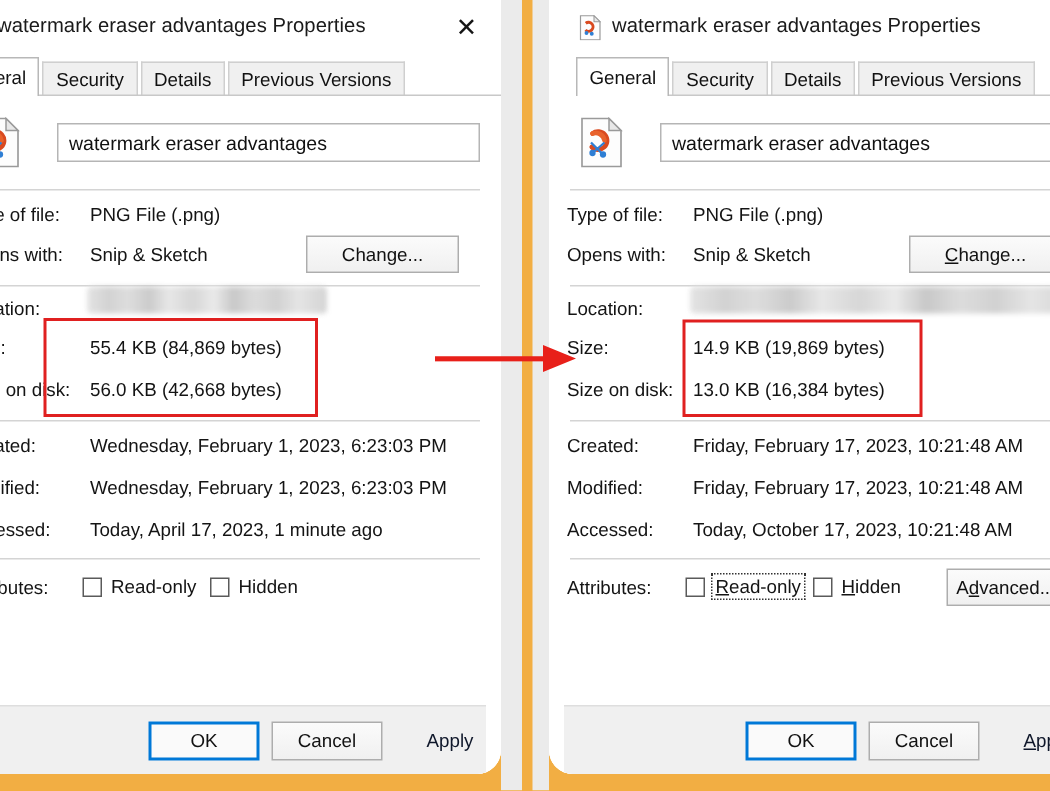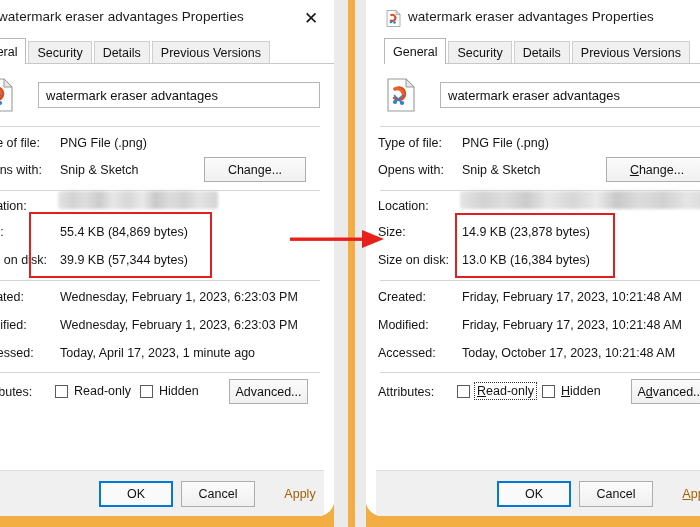--- a/index.html
+++ b/index.html
@@ -115,21 +115,21 @@
 
   
   .btn {
     position:absolute;
     background:linear-gradient(#fbfbfb,#f0f0f0);
     border:1px solid #adadad;
     font-size:12.5px; color:#111;
     display:flex; align-items:center; justify-content:center;
     cursor:pointer; white-space:nowrap;
   }
-  .btn.disabled { color:#a16207; background:#f0f0f0; border-color:#d2d2d2; cursor:default; }
+  .btn.disabled { color:#0f172a; background:#f0f0f0; border-color:#d2d2d2; cursor:default; }
   .btn.default { border:2px solid #0078d7; }
 
   
   .blurbar { position:absolute; height:18px; border-radius:3px;
     background:linear-gradient(90deg,#e3e3e3 0%,#d0d0d0 9%,#dcdcdc 17%,#c9c9c9 26%,
       #e6e6e6 34%,#d5d5d5 44%,#e9e9e9 53%,#c6c6c6 61%,#dbdbdb 70%,
       #cfcfcf 79%,#e4e4e4 88%,#d2d2d2 100%);
     filter:blur(1.6px); opacity:.95; }
 
   
@@ -231,21 +231,21 @@
         </div>
         <div class="blurbar" style="top:127px; left:76px; width:160px;"></div>
 
         <div class="row" style="top:161px;">
           <span class="lbl">Size:</span>
           <span class="val">55.4 KB (84,869 bytes)</span>
         </div>
 
         <div class="row" style="top:189px;">
           <span class="lbl">Size on disk:</span>
-          <span class="val">39.9 KB (57,344 bytes)</span>
+          <span class="val">56.0 KB (42,668 bytes)</span>
         </div>
 
         <div class="redbox" style="top:148px; left:47px; width:183px; height:66px;"></div>
 
         <hr class="sep" style="top:216px;">
 
         <div class="row" style="top:226px;">
           <span class="lbl">Created:</span>
           <span class="val">Wednesday, February 1, 2023, 6:23:03 PM</span>
         </div>
@@ -263,23 +263,20 @@
         <div class="row" style="top:321px;">
           <span class="lbl">Attributes:</span>
         </div>
         <div class="cbwrap" style="top:320px; left:73px;">
           <span class="cbox"></span>
           <span class="cblabel">Read-only</span>
         </div>
         <div class="cbwrap" style="top:320px; left:158px;">
           <span class="cbox"></span>
           <span class="cblabel">Hidden</span>
-        </div>
-        <div class="btn" style="top:315px; left:247px; width:79px; height:25px;">
-          <span>Advanced...</span>
         </div>
 
         <div class="footer">
           <div class="btn default" style="top:10px; left:121px; width:74px; height:26px; background:#fafafa;">
             <span>OK</span>
           </div>
           <div class="btn" style="top:10px; left:203px; width:74px; height:26px;">
             <span>Cancel</span>
           </div>
           <div class="btn disabled" style="top:10px; left:285px; width:74px; height:26px; border:none; background:transparent;">
@@ -362,21 +359,21 @@
 
         <hr class="sep" style="top:126px;">
 
         <div class="row" style="top:135px;">
           <span class="lbl">Location:</span>
         </div>
         <div class="blurbar" style="top:127px; left:94px; width:258px;"></div>
 
         <div class="row" style="top:161px;">
           <span class="lbl">Size:</span>
-          <span class="val">14.9 KB (23,878 bytes)</span>
+          <span class="val">14.9 KB (19,869 bytes)</span>
         </div>
 
         <div class="row" style="top:189px;">
           <span class="lbl">Size on disk:</span>
           <span class="val">13.0 KB (16,384 bytes)</span>
         </div>
 
         <div class="redbox" style="top:149px; left:89px; width:160px; height:65px;"></div>
 
         <hr class="sep" style="top:216px;">

